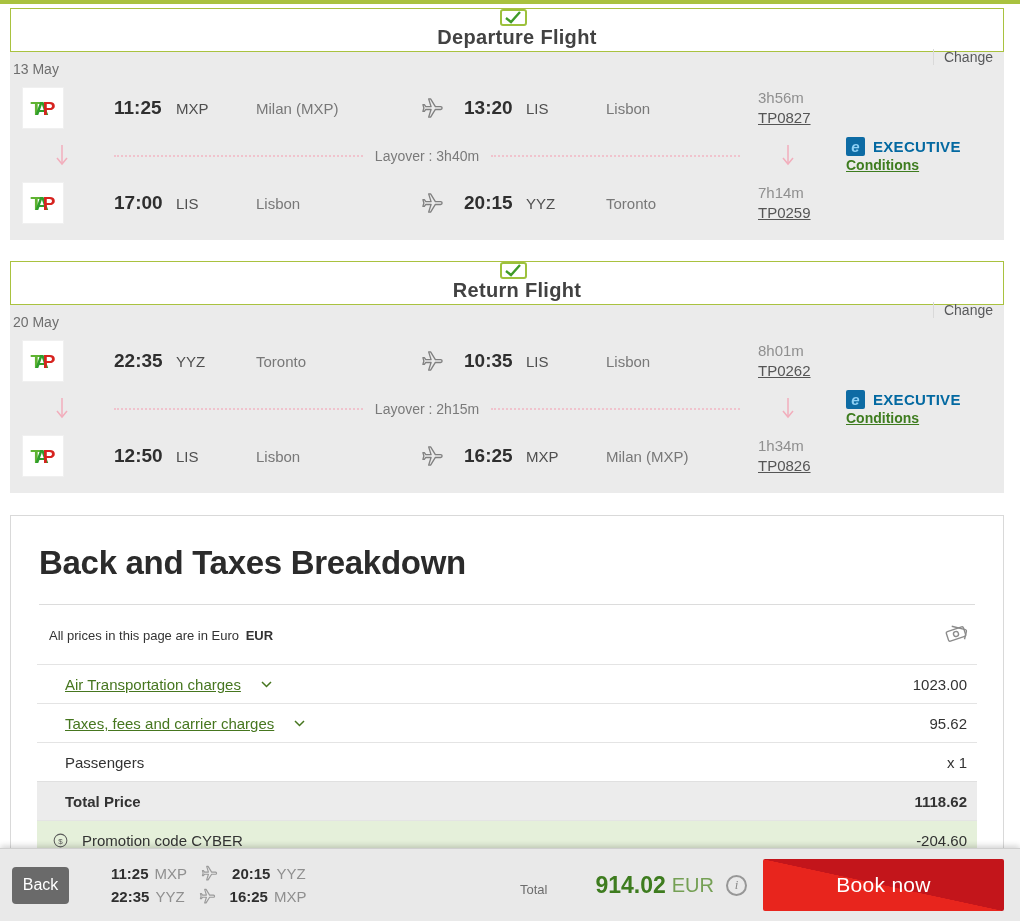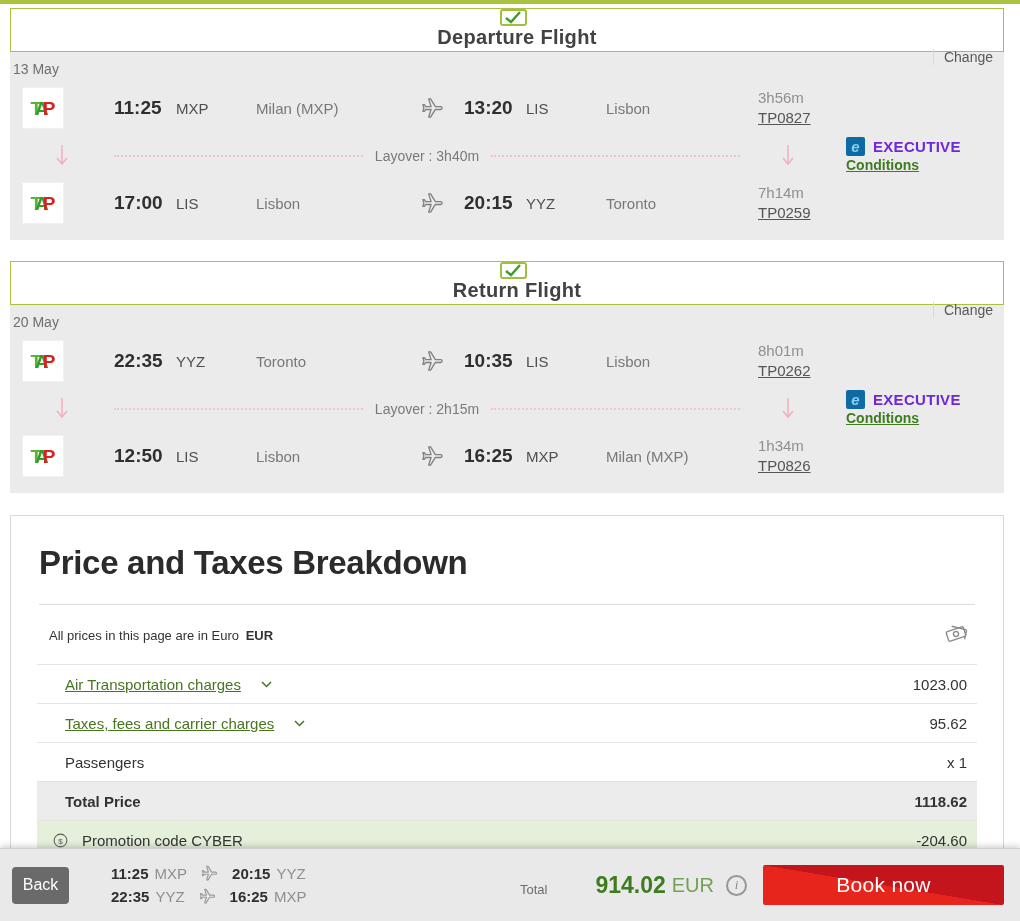--- a/index.html
+++ b/index.html
@@ -60,21 +60,21 @@
   .lay-line { grid-column:2 / 9; display:flex; align-items:center; }
   .dash { flex:1; border-top:2px dotted #f0c3cd; }
   .lay-label { padding:0 12px; color:#7a7a7a; font-size:14px; white-space:nowrap; }
   .badge-cell { grid-column:10; padding-left:10px; }
   .exec-line { display:flex; align-items:center; gap:8px; }
   .exec-e {
     width:19px; height:19px; background:#0d6ba4; color:#8ed0f5; border-radius:2px;
     font-weight:700; font-style:italic; font-size:15px;
     display:flex; align-items:center; justify-content:center;
   }
-  .exec-label { color:#6d28d9; font-weight:700; font-size:15px; letter-spacing:.3px; }
+  .exec-label { color:#0369a1; font-weight:700; font-size:15px; letter-spacing:.3px; }
   .conditions { color:#3e7c1f; font-weight:700; font-size:14px; text-decoration:underline; cursor:pointer; display:inline-block; margin-top:1px; }
 
   
   .price-box {
     margin:22px 16px 0 10px; border:1px solid #d9d9d9; background:#fff;
     padding:24px 26px 40px 26px;
   }
   .price-title { font-size:33px; font-weight:800; color:#2b2b2b; letter-spacing:-0.3px; margin:4px 0 22px 2px; }
   .hr { border:none; border-top:1px solid #dcdcdc; margin:0 2px; }
   .currency-row {
@@ -124,21 +124,21 @@
   .tv { font-size:23px; font-weight:700; color:#3e7c1f; }
   .tc { font-size:20px; color:#75a055; margin-left:6px; }
   .info {
     width:21px; height:21px; border:2px solid #979797; border-radius:50%;
     color:#8a8a8a; font-size:13px; font-style:italic;
     font-family:"Liberation Serif", serif;
     display:flex; align-items:center; justify-content:center;
     margin-left:12px; cursor:pointer;
   }
   .book-btn {
-    width:241px; height:40px; margin:0 16px 0 16px;
+    width:241px; height:52px; margin:0 16px 0 16px;
     background:linear-gradient(to top right, #e8251d 49.6%, #c3151b 50%);
     color:#fff; font-size:21px; border:none; border-radius:2px; cursor:pointer;
     font-family:"Liberation Sans", sans-serif; letter-spacing:.3px;
   }
 </style>
 </head>
 <body>
 
 <div class="topline"></div>
 
@@ -324,21 +324,21 @@
       <div class="dur-cell">
         <div class="dur-t">1h34m</div>
         <a class="fno">TP0826</a>
       </div>
       <div></div>
     </div>
   </div>
 </section>
 
 <section class="price-box">
-  <h1 class="price-title">Price and Taxes Breakdown</h1>
+  <h1 class="price-title">Back and Taxes Breakdown</h1>
   <hr class="hr">
   <div class="currency-row">
     <div>
       <span>All prices in this page are in Euro</span>
       <span class="bold" style="margin-left:3px;">EUR</span>
     </div>
     <span>
       <svg width="30" height="30" viewBox="0 0 30 30" fill="none" stroke="#8b8b8b" stroke-width="1.4">
         <g transform="rotate(-18 15 15)">
             <rect x="6" y="10" width="18" height="10" rx="1.5"></rect>

